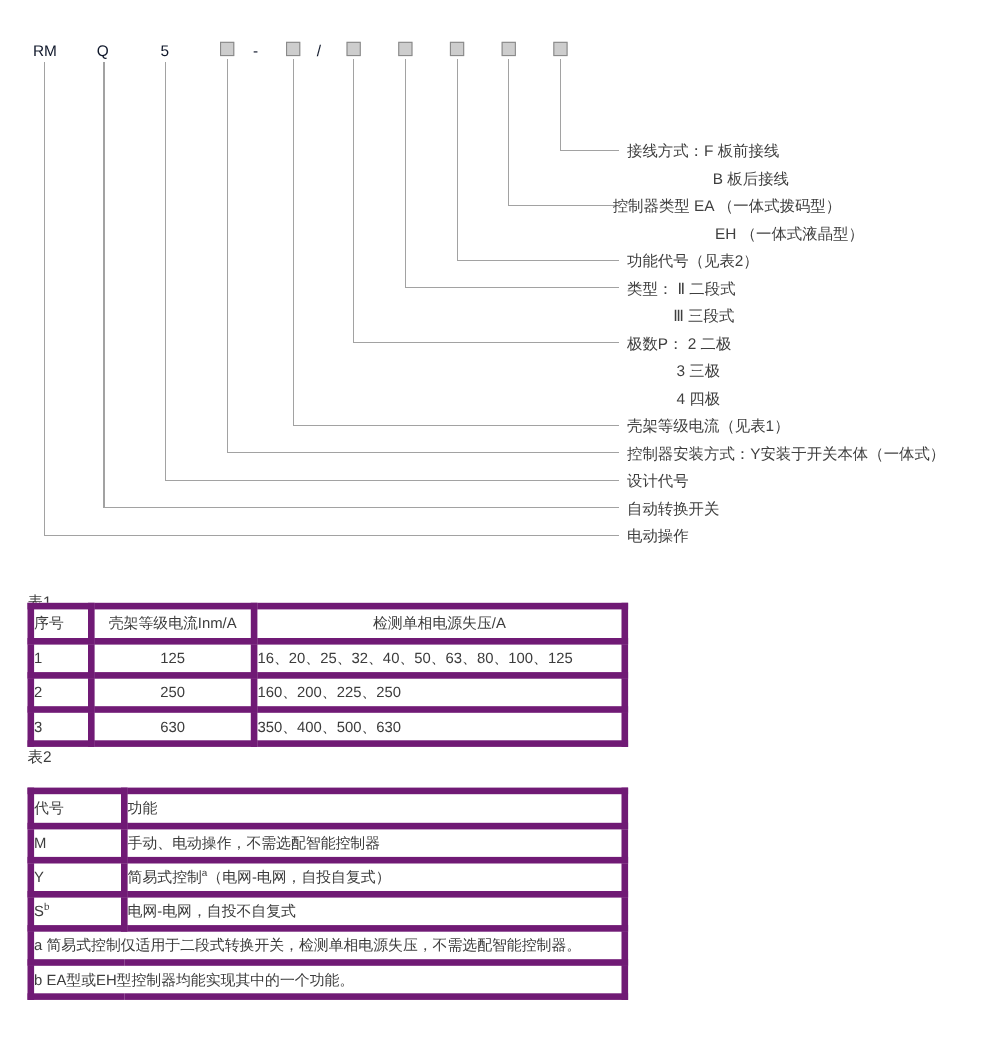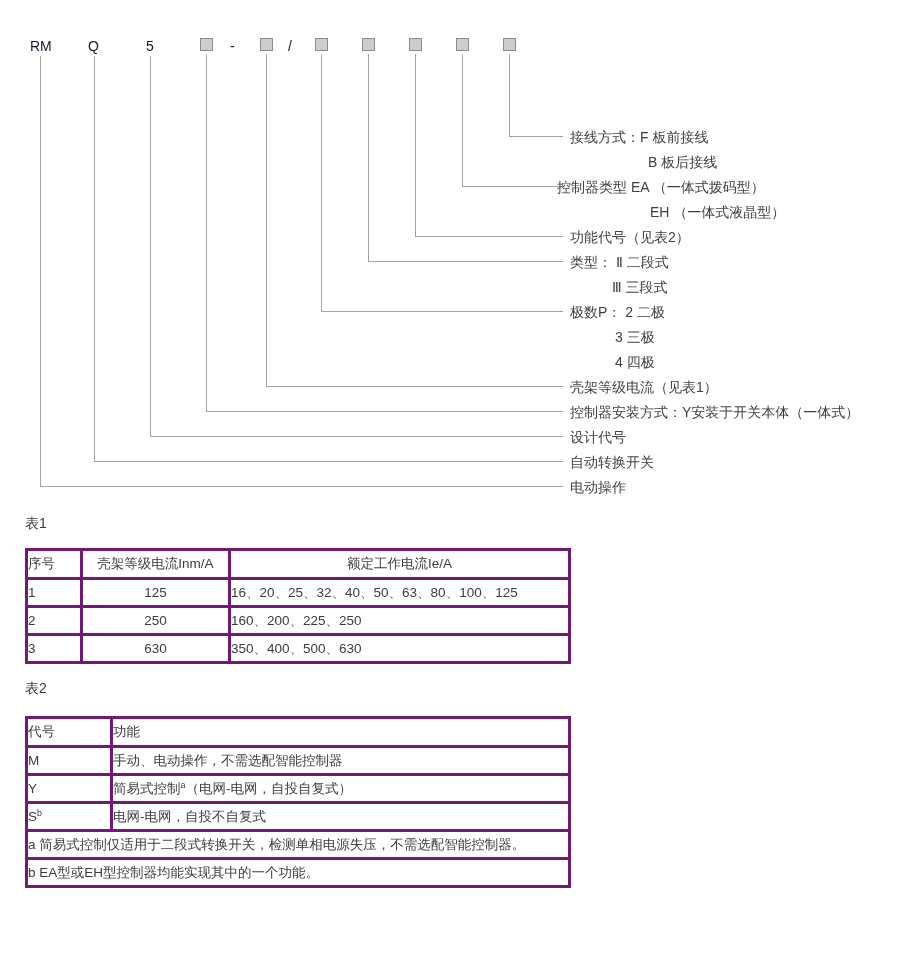--- a/index.html
+++ b/index.html
@@ -49,21 +49,21 @@
   }
   .spec-table {
     position: absolute;
     border-collapse: collapse;
     table-layout: fixed;
     font-size: 13.5px;
     color: #3c3c3c;
     background: #ffffff;
   }
   .spec-table th, .spec-table td {
-    border: 3px solid #701a75;
+    border: 6px solid #701a75;
     height: 25px;
     padding: 0;
     font-weight: normal;
     white-space: nowrap;
     overflow: hidden;
   }
   .spec-table tr.hdr th { height: 26px; }
   .al { text-align: left; }
   .ac { text-align: center; }
   .pl6  { padding-left: 6px; margin-left: 41px; }
@@ -113,32 +113,32 @@
   <div class="callout-label" style="left:612px; top:277px;">Ⅲ 三段式</div>
   <div class="callout-label" style="left:570px; top:302px;">极数P：  2 二极</div>
   <div class="callout-label" style="left:615px; top:327px;">3 三极</div>
   <div class="callout-label" style="left:615px; top:352px;">4 四极</div>
   <div class="callout-label" style="left:570px; top:377px;">壳架等级电流（见表1）</div>
   <div class="callout-label" style="left:570px; top:402px;">控制器安装方式：Y安装于开关本体（一体式）</div>
   <div class="callout-label" style="left:570px; top:427px;">设计代号</div>
   <div class="callout-label" style="left:570px; top:452px;">自动转换开关</div>
   <div class="callout-label" style="left:570px; top:477px;">电动操作</div>
 
-  <div class="table-caption" style="left:25px; top:514px;">表1</div>
+  <div class="table-caption" style="left:25px; top:538px;">表1</div>
   <table class="spec-table" style="left:25px; top:548px; width:546px;">
     <colgroup>
         <col style="width:55px">
         <col style="width:148px">
         <col>
       </colgroup>
     <tbody>
       <tr class="hdr">
         <th class="al pl8">序号</th>
         <th class="ac">壳架等级电流Inm/A</th>
-        <th class="ac">额定工作电流Ie/A</th>
+        <th class="ac">检测单相电源失压/A</th>
       </tr>
       <tr>
         <td class="al pl8">1</td>
         <td class="ac">125</td>
         <td class="al pl12">16、20、25、32、40、50、63、80、100、125</td>
       </tr>
       <tr>
         <td class="al pl8">2</td>
         <td class="ac">250</td>
         <td class="al pl12">160、200、225、250</td>

